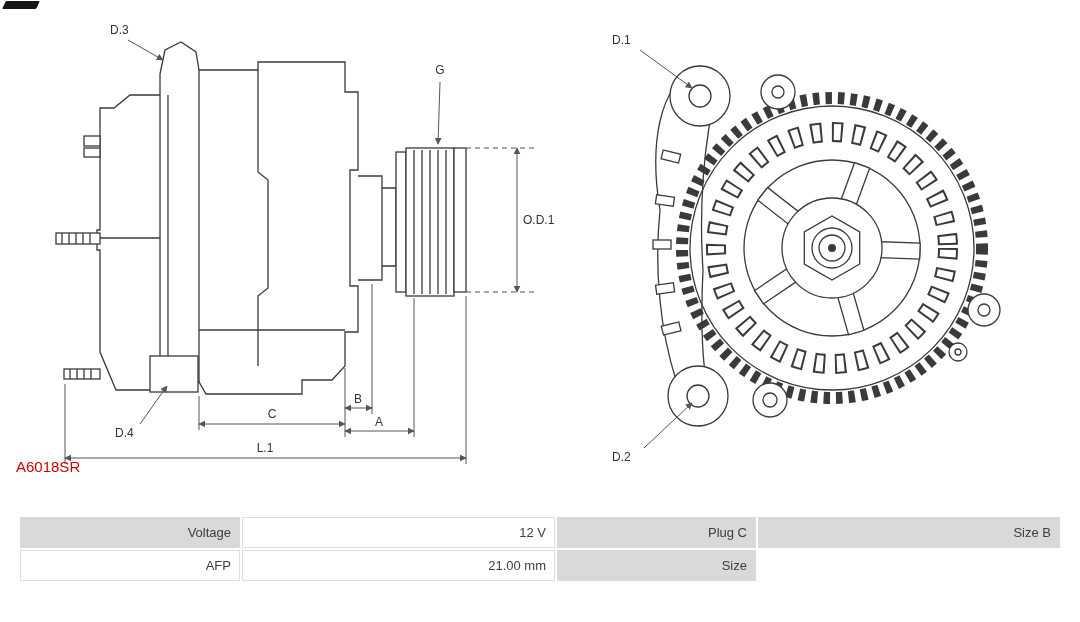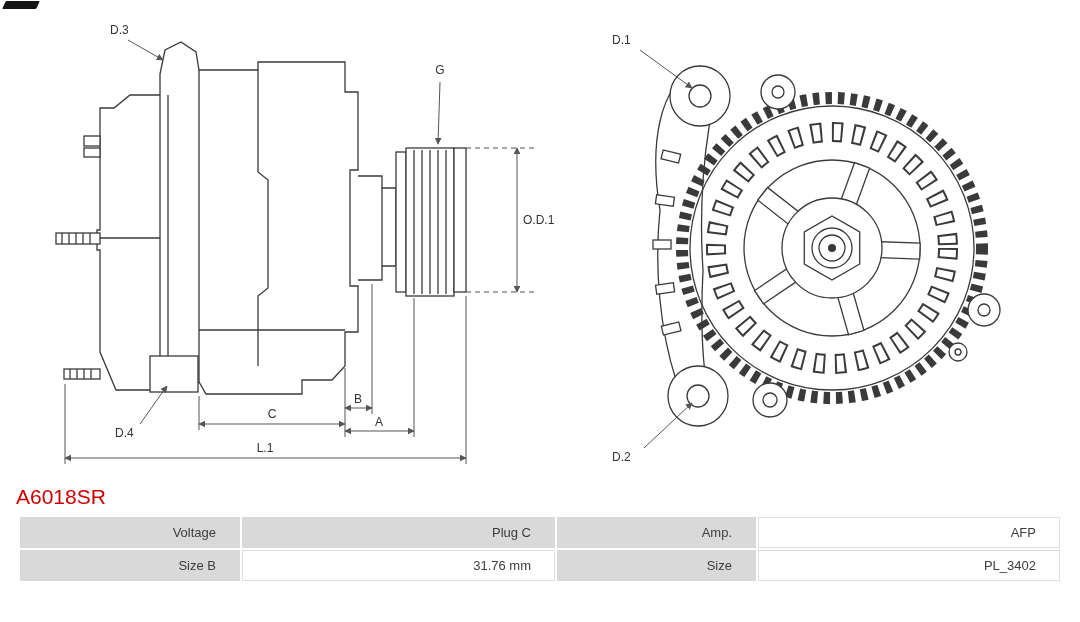--- a/index.html
+++ b/index.html
@@ -11,36 +11,36 @@
     overflow:hidden;
   }
   .logo-frag {
     position:absolute; top:1px; left:4px;
     width:34px; height:8px;
     background:#151515;
     transform:skewX(-25deg);
     border-radius:1px;
   }
   .part-number {
-    position:absolute; left:16px; top:485px;
-    font-size:21px;
+    position:absolute; left:16px; top:458px;
+    font-size:15px;
     color:#cc0000;
   }
   .spec-table {
     position:absolute; left:20px; top:517px; width:1040px;
     display:grid;
     grid-template-columns:220px 313px 199px 1fr;
     gap:2px;
     font-size:13px;
     color:#3d3d3d;
   }
   .cell {
     height:31px; line-height:31px;
     text-align:right;
-    padding-right:24px;
+    padding-right:9px;
     box-sizing:border-box;
     white-space:nowrap;
     overflow:hidden;
   }
   .cell.label { background:#d9d9d9; }
   .cell.value { background:#ffffff; box-shadow:inset 0 0 0 1px #dedede; }
   svg text { font-family:"Liberation Sans", sans-serif; }
 </style>
 </head>
 <body>
@@ -220,25 +220,24 @@
     <text x="612" y="44">D.1</text>
     <text x="612" y="461">D.2</text>
   </g>
 </svg>
 
 <div class="part-number">A6018SR</div>
 
 <div class="spec-table">
 
   <div class="cell label">Voltage</div>
+  <div class="cell value">12 V</div>
   <div class="cell label">Plug C</div>
 
-  <div class="cell label">Amp.</div>
+  <div class="cell label">Size B</div>
+
   <div class="cell value">AFP</div>
-
-  <div class="cell label">Size B</div>
-  <div class="cell value">31.76 mm</div>
+  <div class="cell value">21.00 mm</div>
   <div class="cell label">Size</div>
-  <div class="cell value">PL_3402</div>
 </div>
 
 
 
 
 </body></html>

